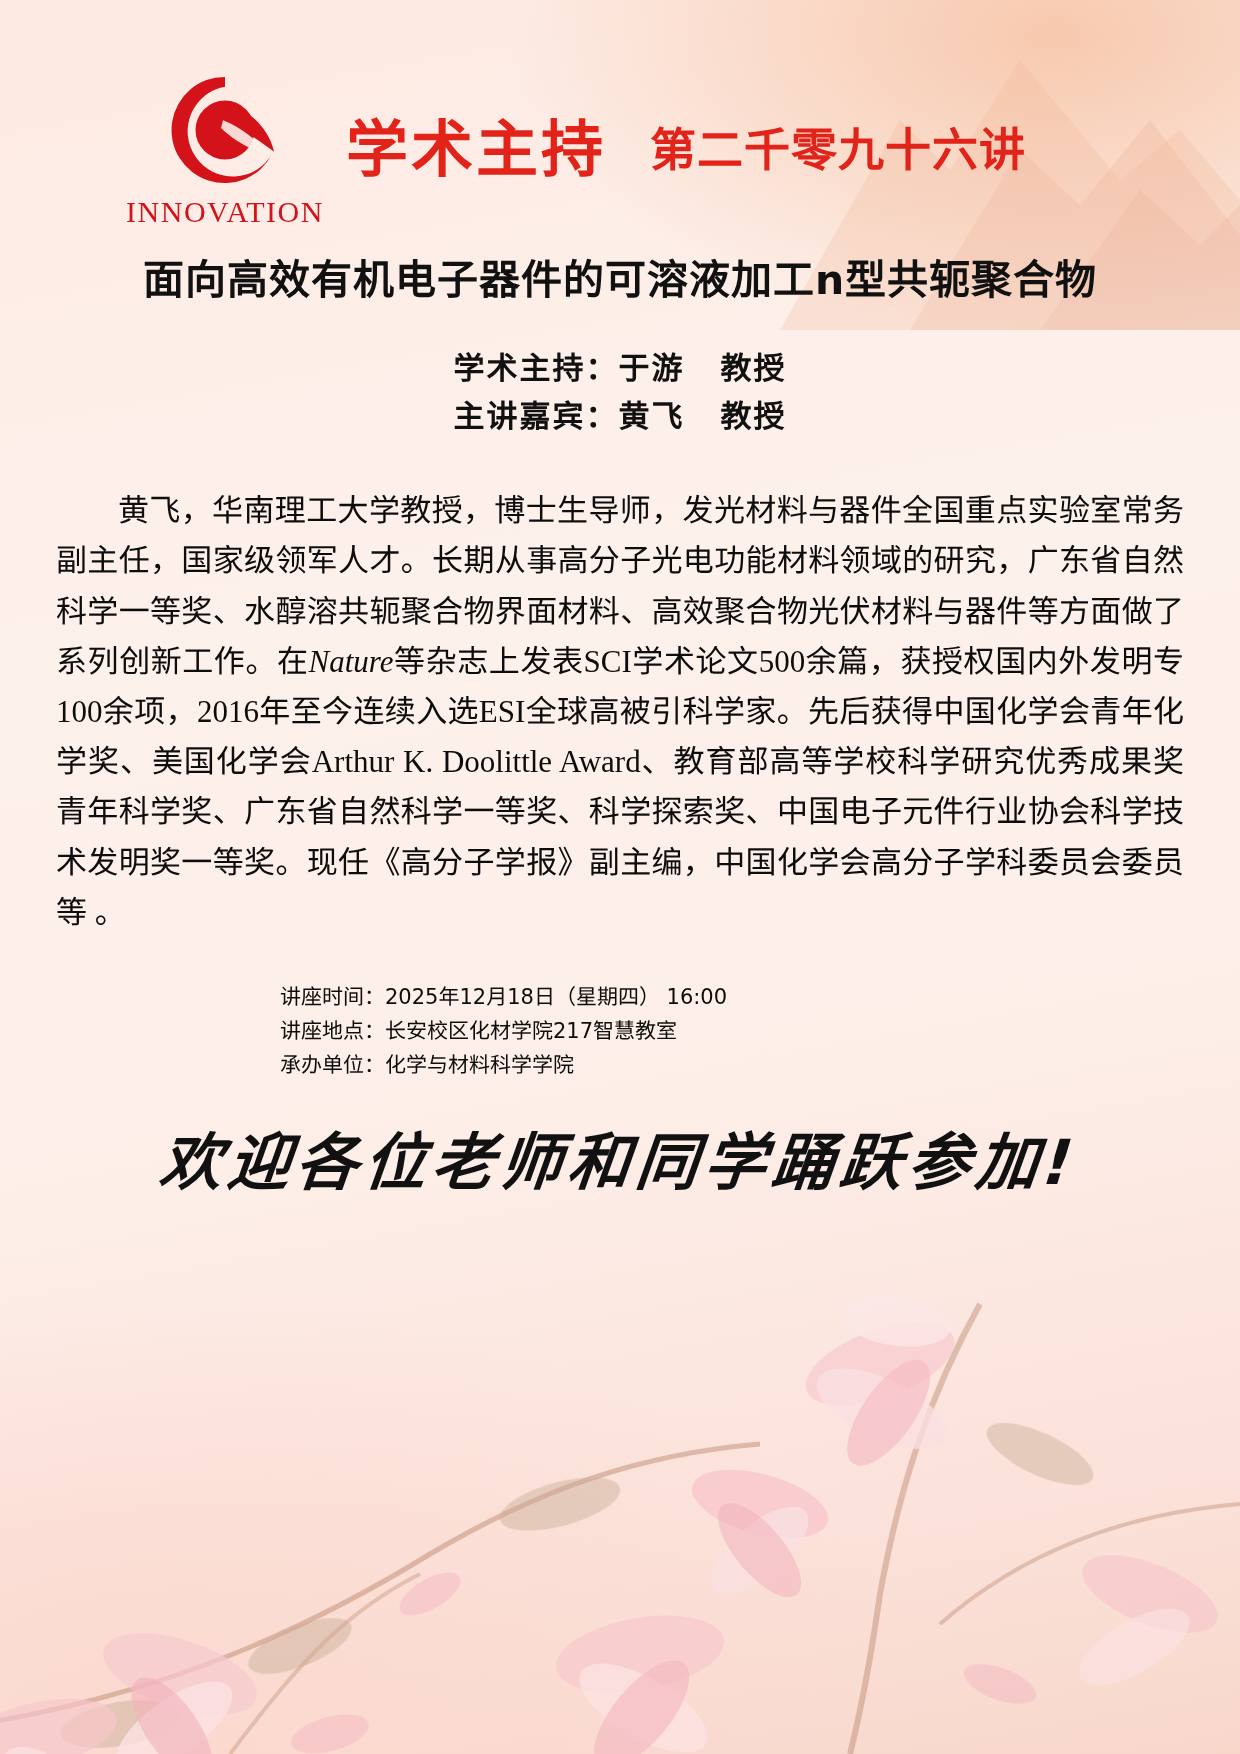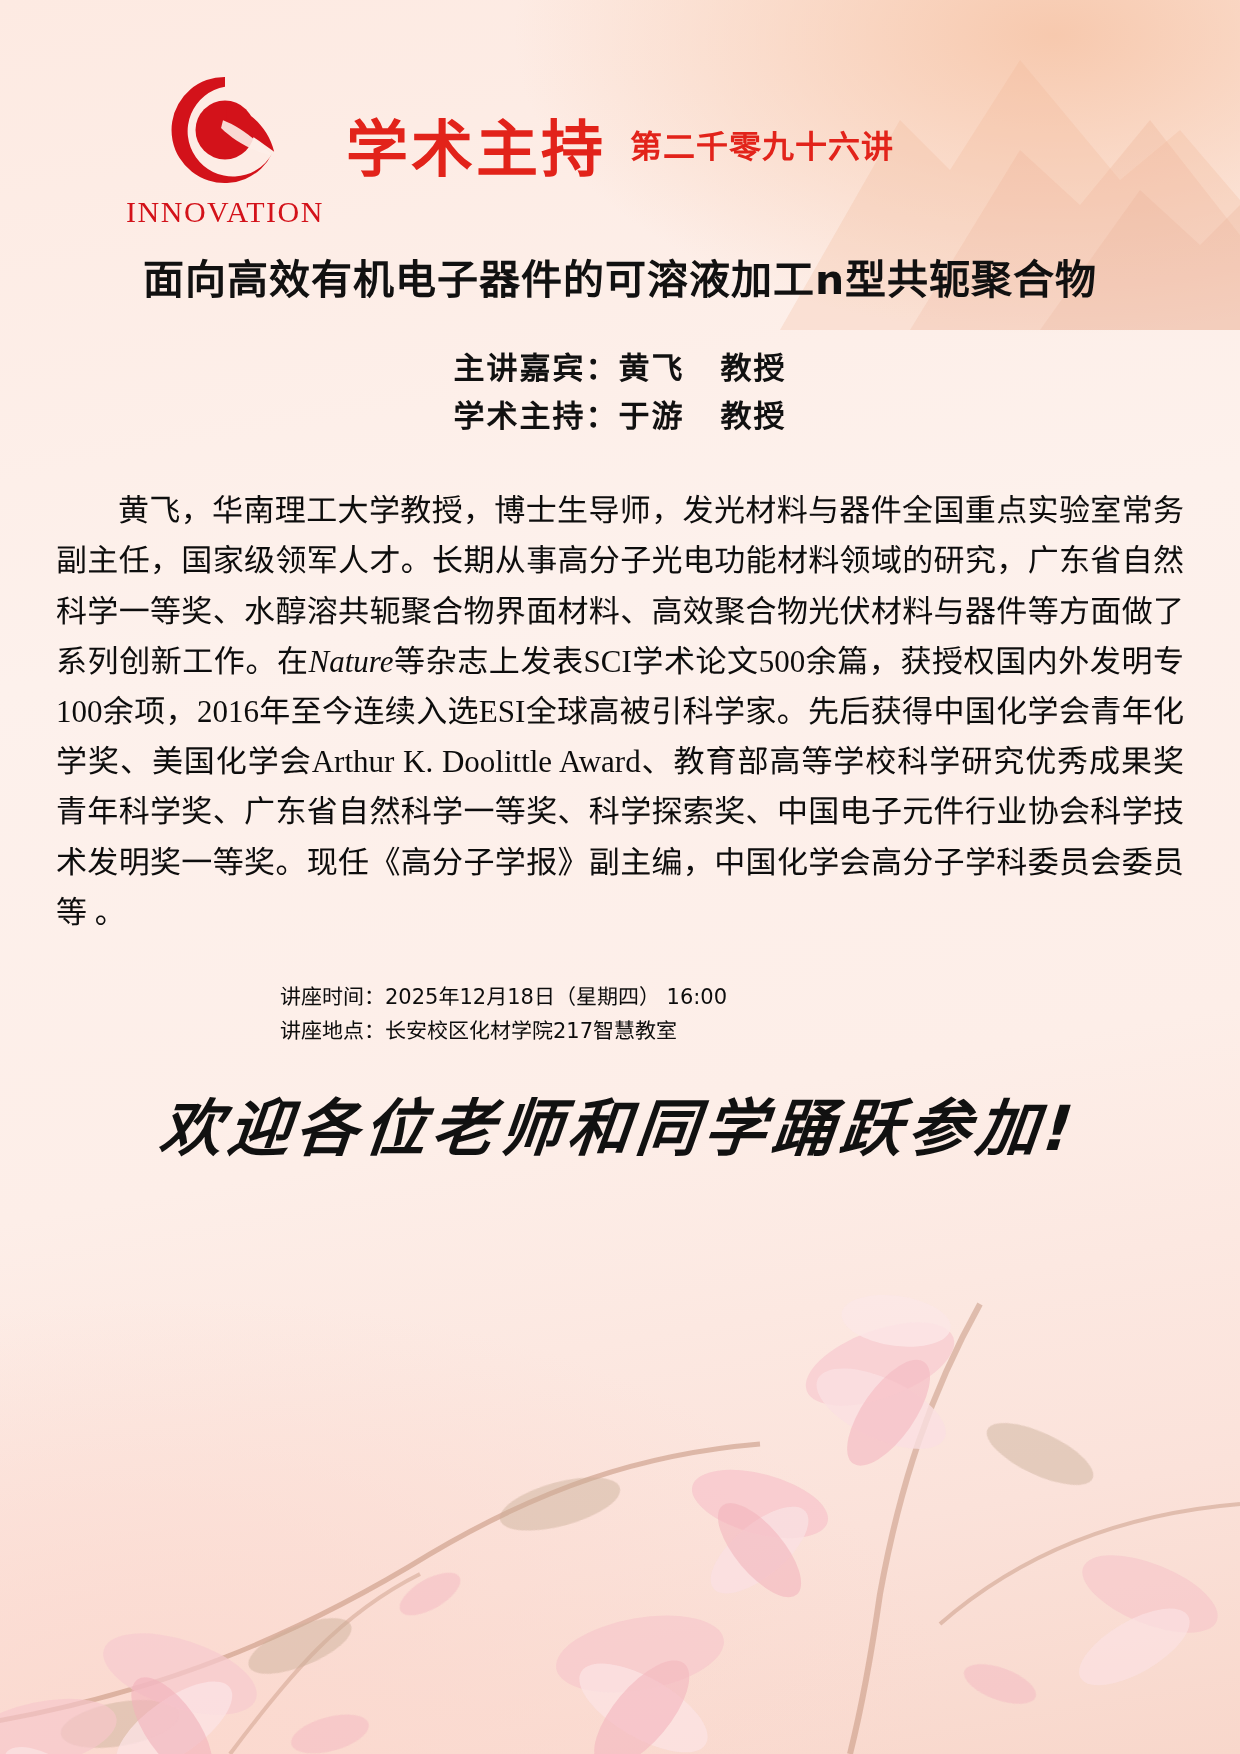--- a/index.html
+++ b/index.html
@@ -70,26 +70,26 @@
     font-size: 62px;
     letter-spacing: 3px;
     margin-left: 26px;
     line-height: 1;
     white-space: nowrap;
     font-family: "DejaVu Sans", "Liberation Sans", sans-serif;
   }
   .title-session {
     color: #e2231a;
     font-weight: 700;
-    font-size: 32px;
+    font-size: 46px;
     letter-spacing: 1px;
-    margin-left: 24px;
+    margin-left: 44px;
     line-height: 1;
     white-space: nowrap;
-    font-family: Liberation Mono, monospace;
+    font-family: Liberation Sans, sans-serif;
   }
   .lecture-title {
     position: relative;
     margin: 56px 40px 0 40px;
     text-align: center;
     font-size: 41px;
     font-weight: 700;
     color: #111;
     letter-spacing: 1px;
     font-family: "DejaVu Sans", "Liberation Sans", sans-serif;
@@ -227,29 +227,30 @@
       <div class="logo-word">INNOVATION</div>
     </div>
     <div class="title-main">学术主持</div>
     <div class="title-session">第二千零九十六讲</div>
   </div>
 
   <div class="lecture-title">面向高效有机电子器件的可溶液加工n型共轭聚合物</div>
 
   <div class="people">
     <div>
-      <span>主讲嘉宾：</span><span>黄飞</span><span class="gap"></span><span>教授</span>
+      <span>学术主持：</span><span>于游</span><span class="gap"></span><span>教授</span>
     </div>
     <div>
-      <span>学术主持：</span><span>于游</span><span class="gap"></span><span>教授</span>
+      <span>主讲嘉宾：</span><span>黄飞</span><span class="gap"></span><span>教授</span>
     </div>
   </div>
 
   <div class="bio"><span>黄飞，华南理工大学教授，博士生导师，发光材料与器件全国重点实验室常务副主任，国家级领军人才。长期从事高分子光电功能材料领域的研究，广东省自然科学一等奖、水醇溶共轭聚合物界面材料、高效聚合物光伏材料与器件等方面做了系列创新工作。在</span><span class="it">Nature</span><span>等杂志上发表SCI学术论文500余篇，获授权国内外发明专100余项，2016年至今连续入选ESI全球高被引科学家。先后获得中国化学会青年化学奖、美国化学会Arthur K. Doolittle Award、教育部高等学校科学研究优秀成果奖青年科学奖、广东省自然科学一等奖、科学探索奖、中国电子元件行业协会科学技术发明奖一等奖。现任《高分子学报》副主编，中国化学会高分子学科委员会委员等 。</span></div>
 
   <div class="details">
     <div>讲座时间：2025年12月18日（星期四） 16:00</div>
     <div>讲座地点：长安校区化材学院217智慧教室</div>
+    <div>承办单位：化学与材料科学学院</div>
   </div>
 
   <div class="welcome">欢迎各位老师和同学踊跃参加!</div>
 
 </div>
 
 </body></html>

